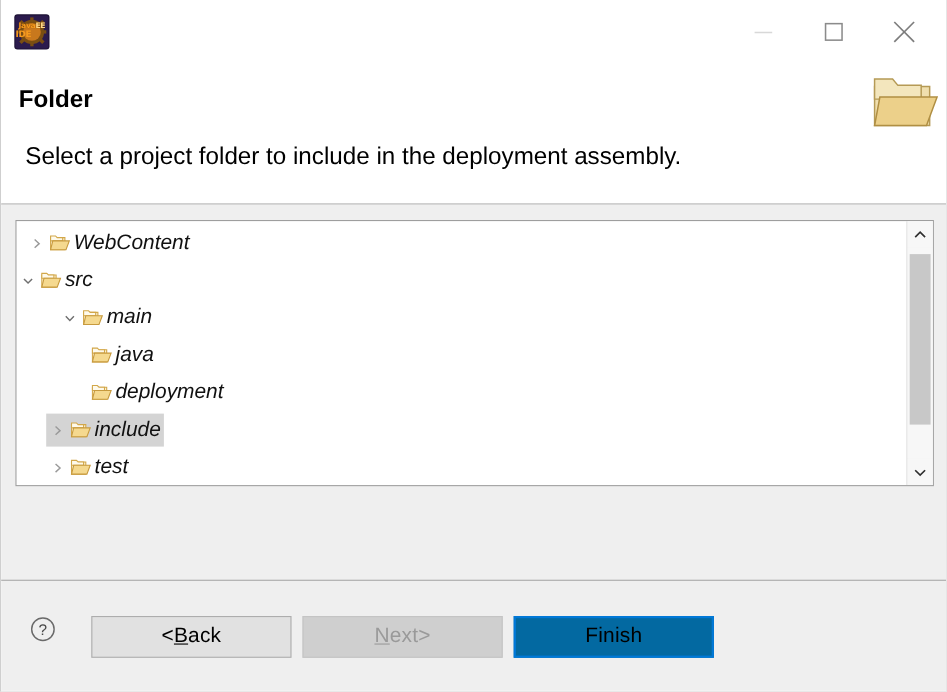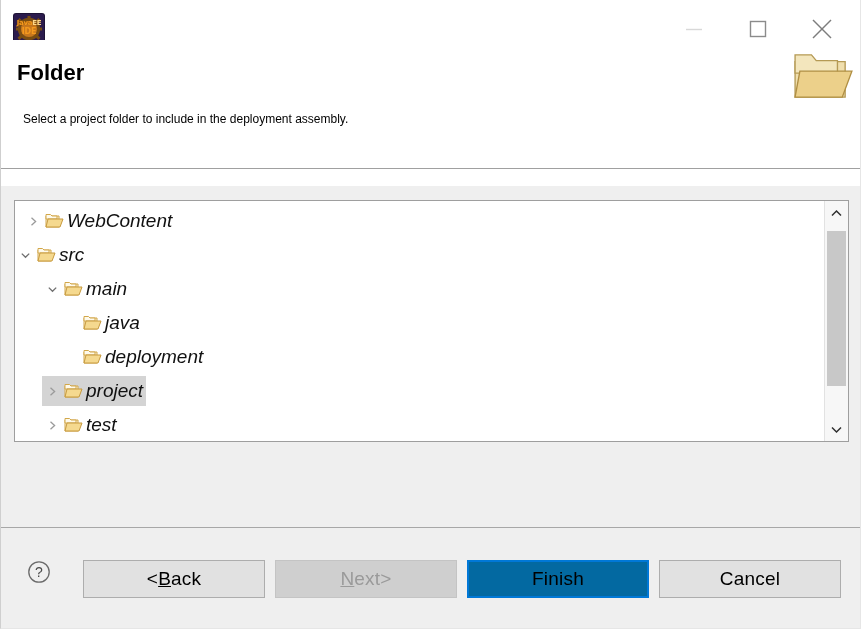--- a/index.html
+++ b/index.html
@@ -68,21 +68,20 @@
     line-height: 8px;
     color: #f59a1e;
     letter-spacing: -0.3px;
     text-shadow: 0 0 1px #8a4b00;
   }
   .title-icon .lbl span.ee { color: #ffd98a; }
   .title-icon .lbl2 {
     position: absolute;
     left: 0; right: 0;
     top: 13px;
-    text-align: center;
     font-family: "DejaVu Sans", sans-serif;
     font-size: 8px;
     font-weight: bold;
     line-height: 9px;
     color: #f59a1e;
     letter-spacing: -0.2px;
   }
   .title-text {
     margin-left: 14px;
     font-size: 21px;
@@ -103,42 +102,42 @@
     display: flex;
     align-items: center;
     justify-content: center;
     cursor: default;
   }
   .win-btn svg { display: block; }
 
   
   .header {
     position: absolute;
-    left: 0; top: 40px;
+    left: 0; top: 57px;
     width: 861px;
     height: 129px;
     background: #ffffff;
     border-bottom: 1px solid #a0a0a0;
     box-sizing: border-box;
   }
   .header h1 {
     position: absolute;
     left: 16px; top: 20px;
     margin: 0;
     font-size: 22px;
     font-weight: bold;
     color: #000000;
     font-family: "Liberation Sans", sans-serif;
     letter-spacing: 0px;
   }
   .header .desc {
     position: absolute;
     left: 22px; top: 72px;
     margin: 0;
-    font-size: 12px;
+    font-size: 22px;
     color: #000000;
     font-family: "Liberation Sans", sans-serif;
     white-space: nowrap;
   }
   .header-folder {
     position: absolute;
     right: 8px; top: 10px;
     width: 62px; height: 52px;
   }
 
@@ -389,21 +388,21 @@
               <svg width="19" height="16" viewBox="0 0 19 16" aria-hidden="true">
                 <path d="M1 3 L1 14 L14 14 L14 3 Z" fill="#fdf3d6" stroke="#d2a74a" stroke-width="1"></path>
                 <path d="M1 3 L1 1.5 L5.5 1.5 L7 3 L12 3 L12 6 L1 6 Z" fill="#fefaec" stroke="#d2a74a" stroke-width="1"></path>
                 <path d="M3 6 L18 6 L15 14 L1 14 Z" fill="#f5d98f" stroke="#c79a3e" stroke-width="1"></path>
               </svg>
             </span>
             <span class="node-label">src</span>
           </span>
         </div>
 
-        <div class="tree-row" style="padding-left:27px;">
+        <div class="tree-row" style="padding-left:38px;">
           <span class="rowhit">
             <span class="twisty">
               <svg width="11" height="11" viewBox="0 0 11 11" aria-hidden="true">
                   <polyline points="1.8,3.6 5.5,7.3 9.2,3.6" fill="none" stroke="#6f6f6f" stroke-width="1.3"></polyline>
                 </svg>
             </span>
             <span class="fico">
               <svg width="19" height="16" viewBox="0 0 19 16" aria-hidden="true">
                 <path d="M1 3 L1 14 L14 14 L14 3 Z" fill="#fdf3d6" stroke="#d2a74a" stroke-width="1"></path>
                 <path d="M1 3 L1 1.5 L5.5 1.5 L7 3 L12 3 L12 6 L1 6 Z" fill="#fefaec" stroke="#d2a74a" stroke-width="1"></path>
@@ -449,21 +448,21 @@
                   <polyline points="3.5,1.8 7.6,5.5 3.5,9.2" fill="none" stroke="#9a9a9a" stroke-width="1.3"></polyline>
                 </svg>
             </span>
             <span class="fico">
               <svg width="19" height="16" viewBox="0 0 19 16" aria-hidden="true">
                 <path d="M1 3 L1 14 L14 14 L14 3 Z" fill="#fdf3d6" stroke="#d2a74a" stroke-width="1"></path>
                 <path d="M1 3 L1 1.5 L5.5 1.5 L7 3 L12 3 L12 6 L1 6 Z" fill="#fefaec" stroke="#d2a74a" stroke-width="1"></path>
                 <path d="M3 6 L18 6 L15 14 L1 14 Z" fill="#f5d98f" stroke="#c79a3e" stroke-width="1"></path>
               </svg>
             </span>
-            <span class="node-label">project</span>
+            <span class="node-label">include</span>
           </span>
         </div>
 
         <div class="tree-row" style="padding-left:27px;">
           <span class="rowhit">
             <span class="twisty">
               <svg width="11" height="11" viewBox="0 0 11 11" aria-hidden="true">
                   <polyline points="3.5,1.8 7.6,5.5 3.5,9.2" fill="none" stroke="#9a9a9a" stroke-width="1.3"></polyline>
                 </svg>
             </span>
@@ -514,19 +513,16 @@
       <button class="btn disabled" disabled="">
         <u>N</u>
           <span>ext</span>
           <span> &gt;</span>
       </button>
 
       <button class="btn focus">
         <span>Finish</span>
       </button>
 
-      <button class="btn">
-        <span>Cancel</span>
-      </button>
     </div>
   </div>
 
 </div>
 
 </body></html>

